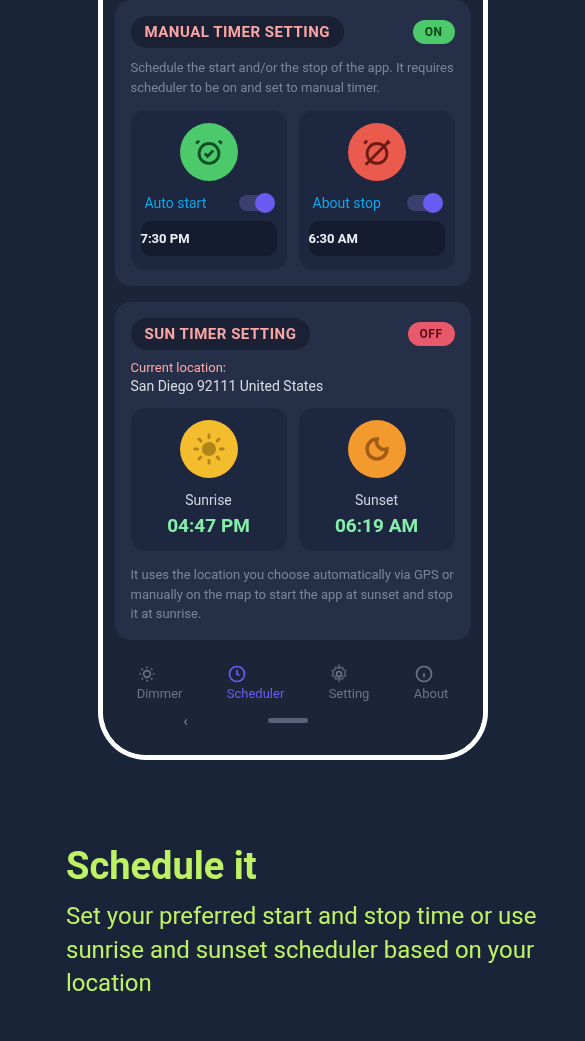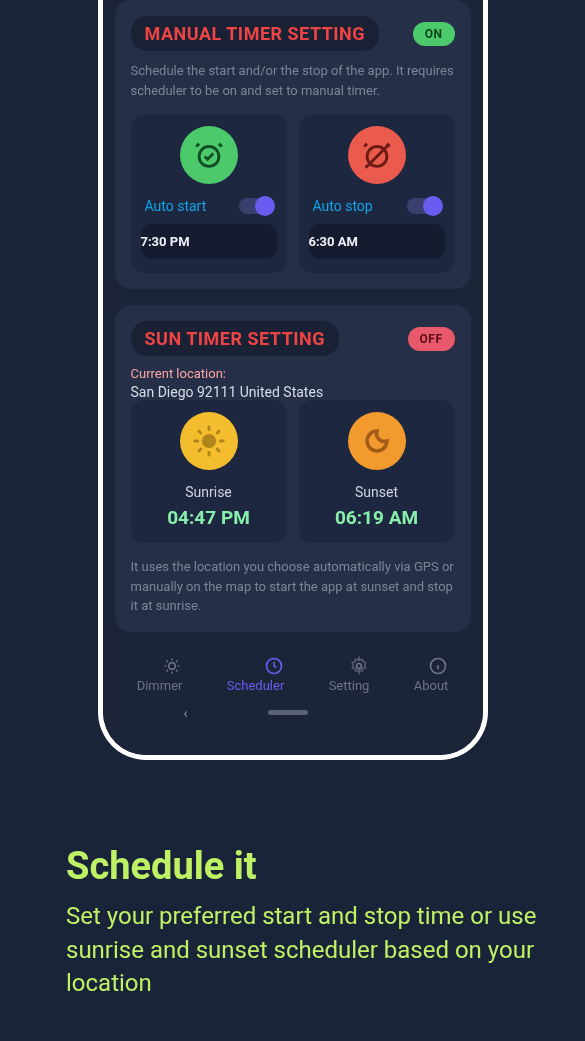--- a/index.html
+++ b/index.html
@@ -39,22 +39,22 @@
   margin-bottom: 16px;
 }
 .card-header {
   display: flex;
   justify-content: space-between;
   align-items: center;
   margin-bottom: 10px;
 }
 .card-title-pill {
   background: #1a2135;
-  color: #ef4444;
-  font-size: 18px;
+  color: #fca5a5;
+  font-size: 15px;
   font-weight: 700;
   letter-spacing: 0.5px;
   padding: 7px 14px;
   border-radius: 16px;
 }
 .toggle-pill {
   font-size: 12px;
   font-weight: 700;
   padding: 5px 12px;
   border-radius: 14px;
@@ -134,39 +134,40 @@
   font-weight: 700;
 }
 .location-label {
   color: #fca5a5;
   font-size: 13px;
   margin-bottom: 3px;
 }
 .location-val {
   color: #d9dce6;
   font-size: 14px;
+  margin-bottom: 14px;
 }
 .sun-tile { text-align: center; }
 .sun-label { color: #d0d4e0; font-size: 14px; margin-bottom: 6px; }
 .sun-time { color: #86efac; font-size: 19px; font-weight: 700; }
 .card-footer {
   color: #7b8499;
   font-size: 13px;
   line-height: 1.5;
   margin-top: 14px;
 }
 .nav {
   display: flex;
   justify-content: space-around;
   padding: 8px 0 4px;
 }
 .nav-item {
   display: flex;
   flex-direction: column;
-  align-items: flex-end;
+  align-items: flex-start;
   gap: 2px;
 }
 .nav-label { font-size: 13px; color: #6e7387; }
 .nav-item.active .nav-label { color: #6a5cf0; }
 .nav-bar-line {
   display: flex;
   justify-content: center;
   align-items: center;
   padding: 8px 0 10px;
   gap: 80px;
@@ -229,21 +230,21 @@
         </div>
         <div class="tile">
           <div class="icon-circle icon-red">
             <svg width="34" height="34" viewBox="0 0 24 24" fill="none" stroke="#6b1b14" stroke-width="2">
               <circle cx="12" cy="13" r="7"></circle>
               <path d="M5 4l-2 2M19 4l2 2"></path>
               <line x1="4" y1="21" x2="20" y2="5"></line>
             </svg>
           </div>
           <div class="tile-row2">
-            <span class="tile-label">Auto stop</span>
+            <span class="tile-label">About stop</span>
             <span class="switch"></span>
           </div>
           <div class="time-box">6:30 AM</div>
         </div>
       </div>
     </div>
 
     <div class="card">
       <div class="card-header">
         <span class="card-title-pill">SUN TIMER SETTING</span>

